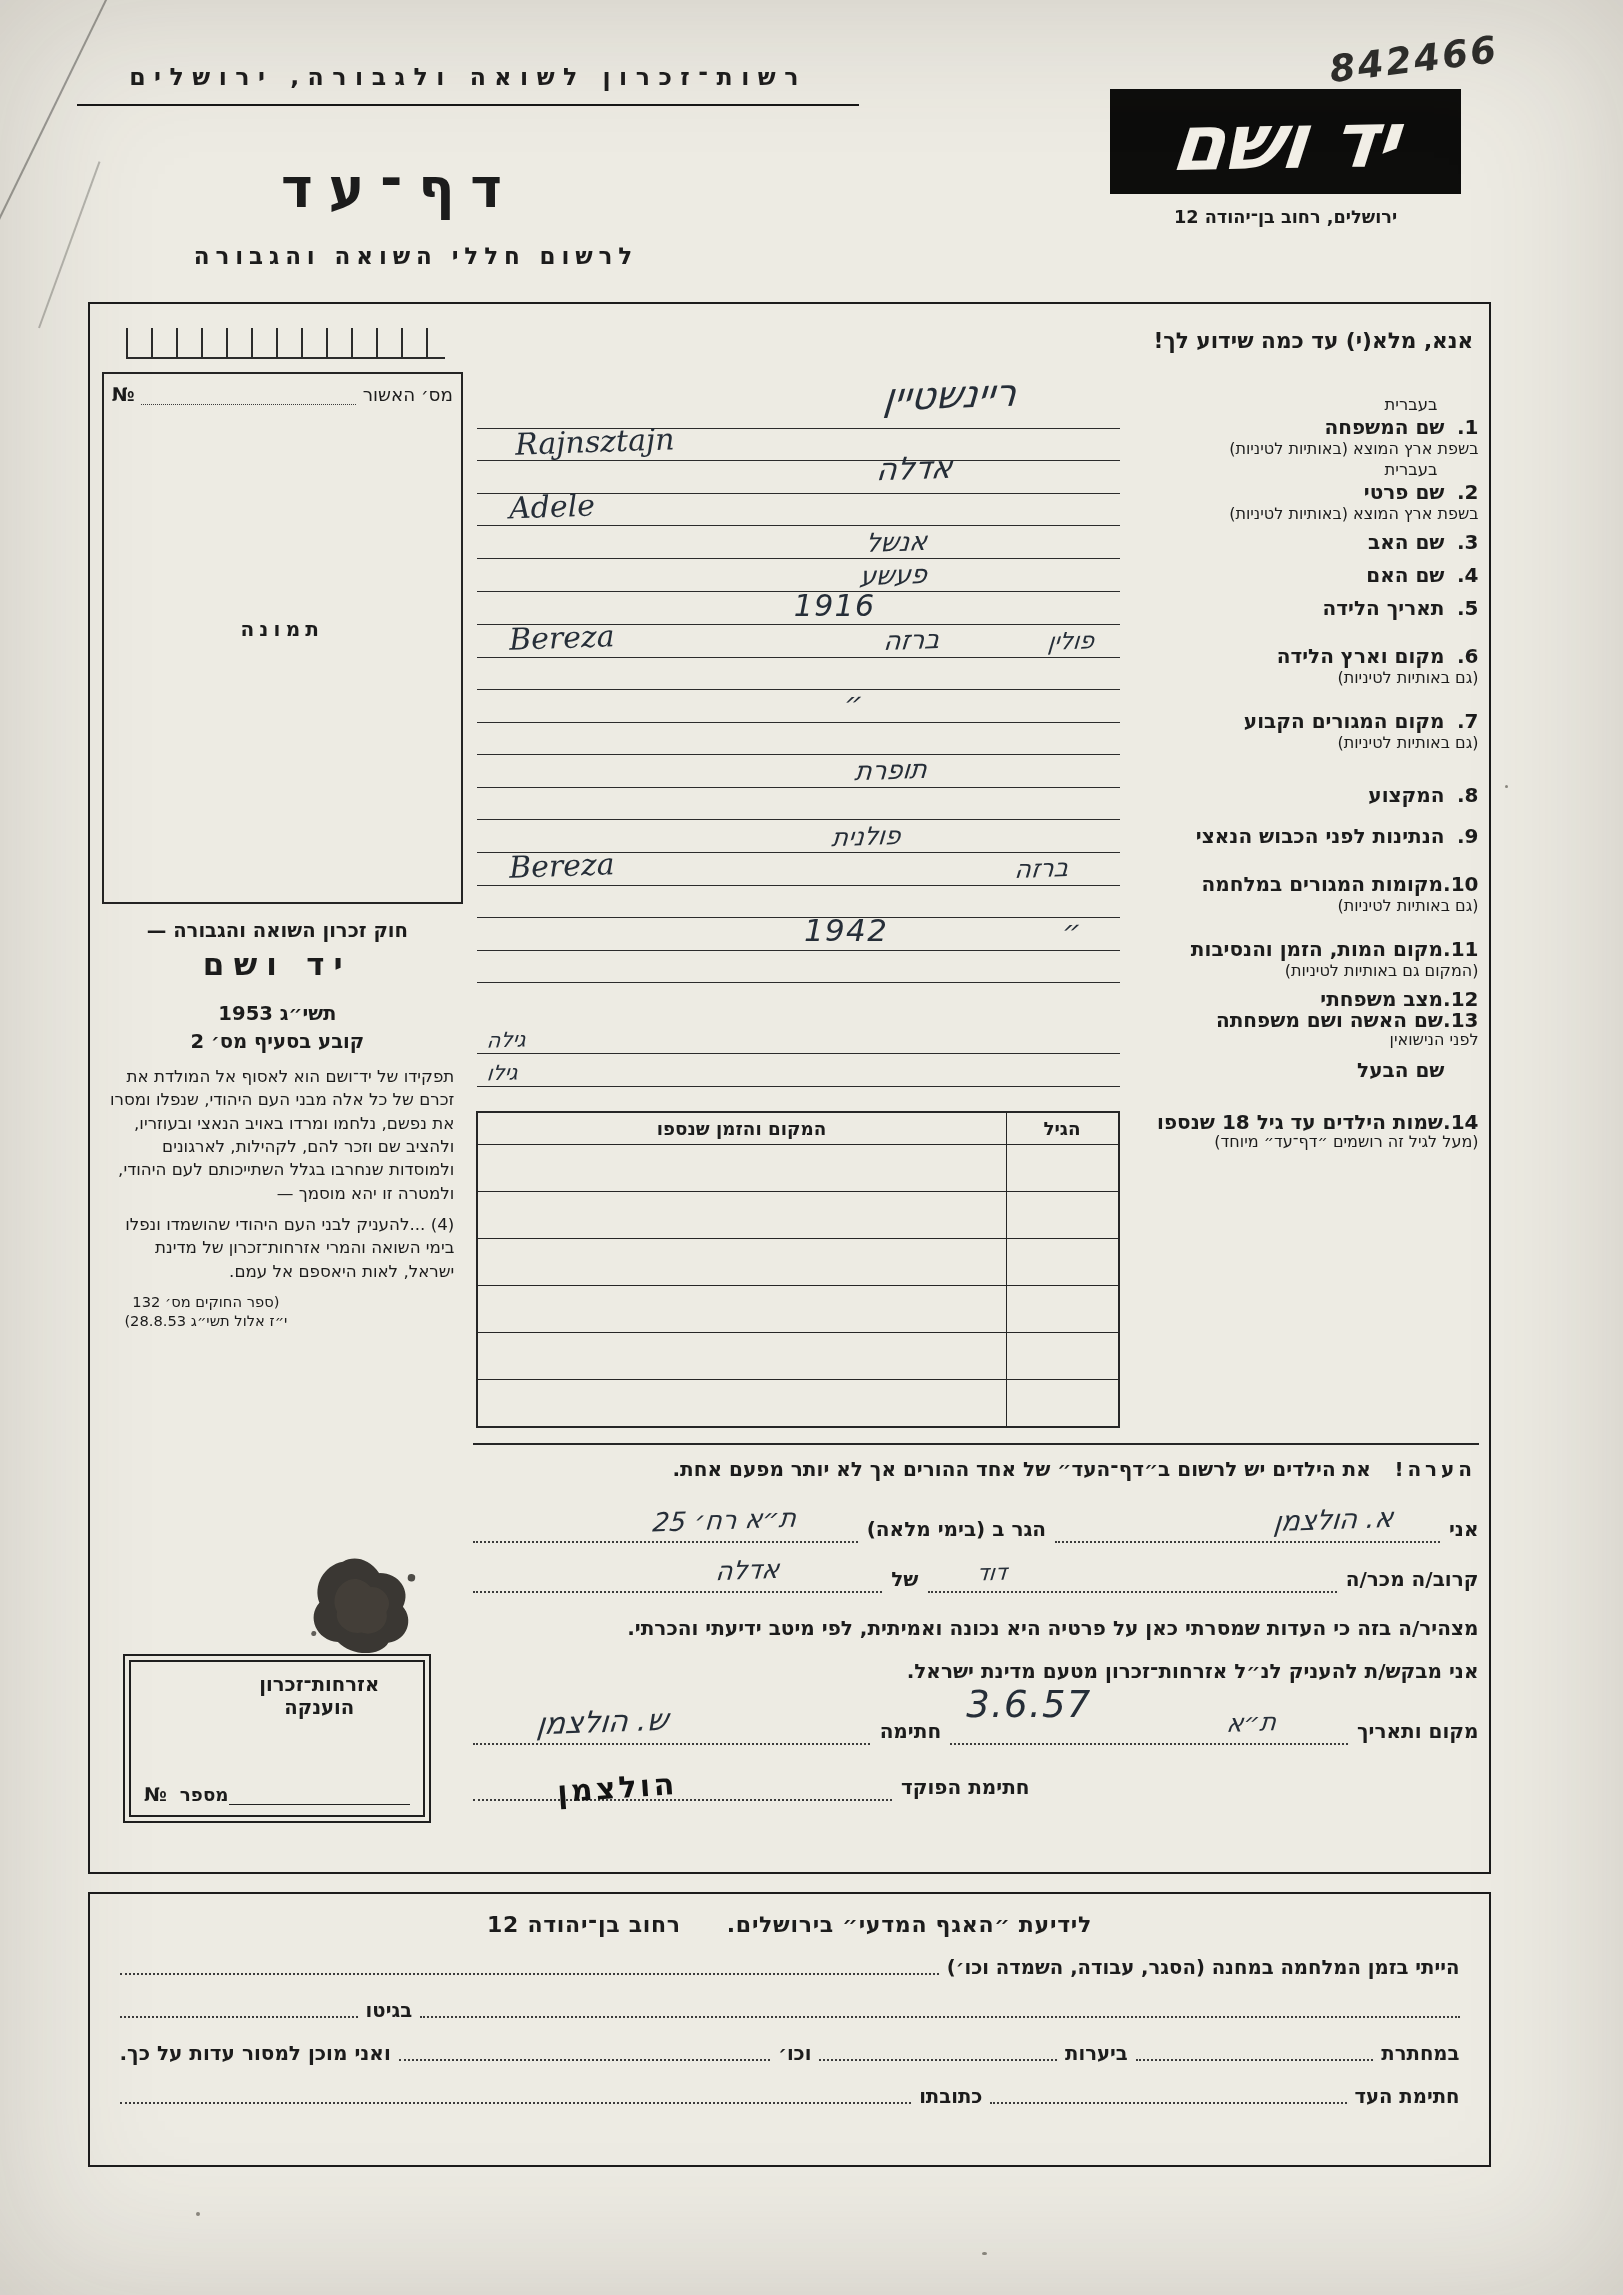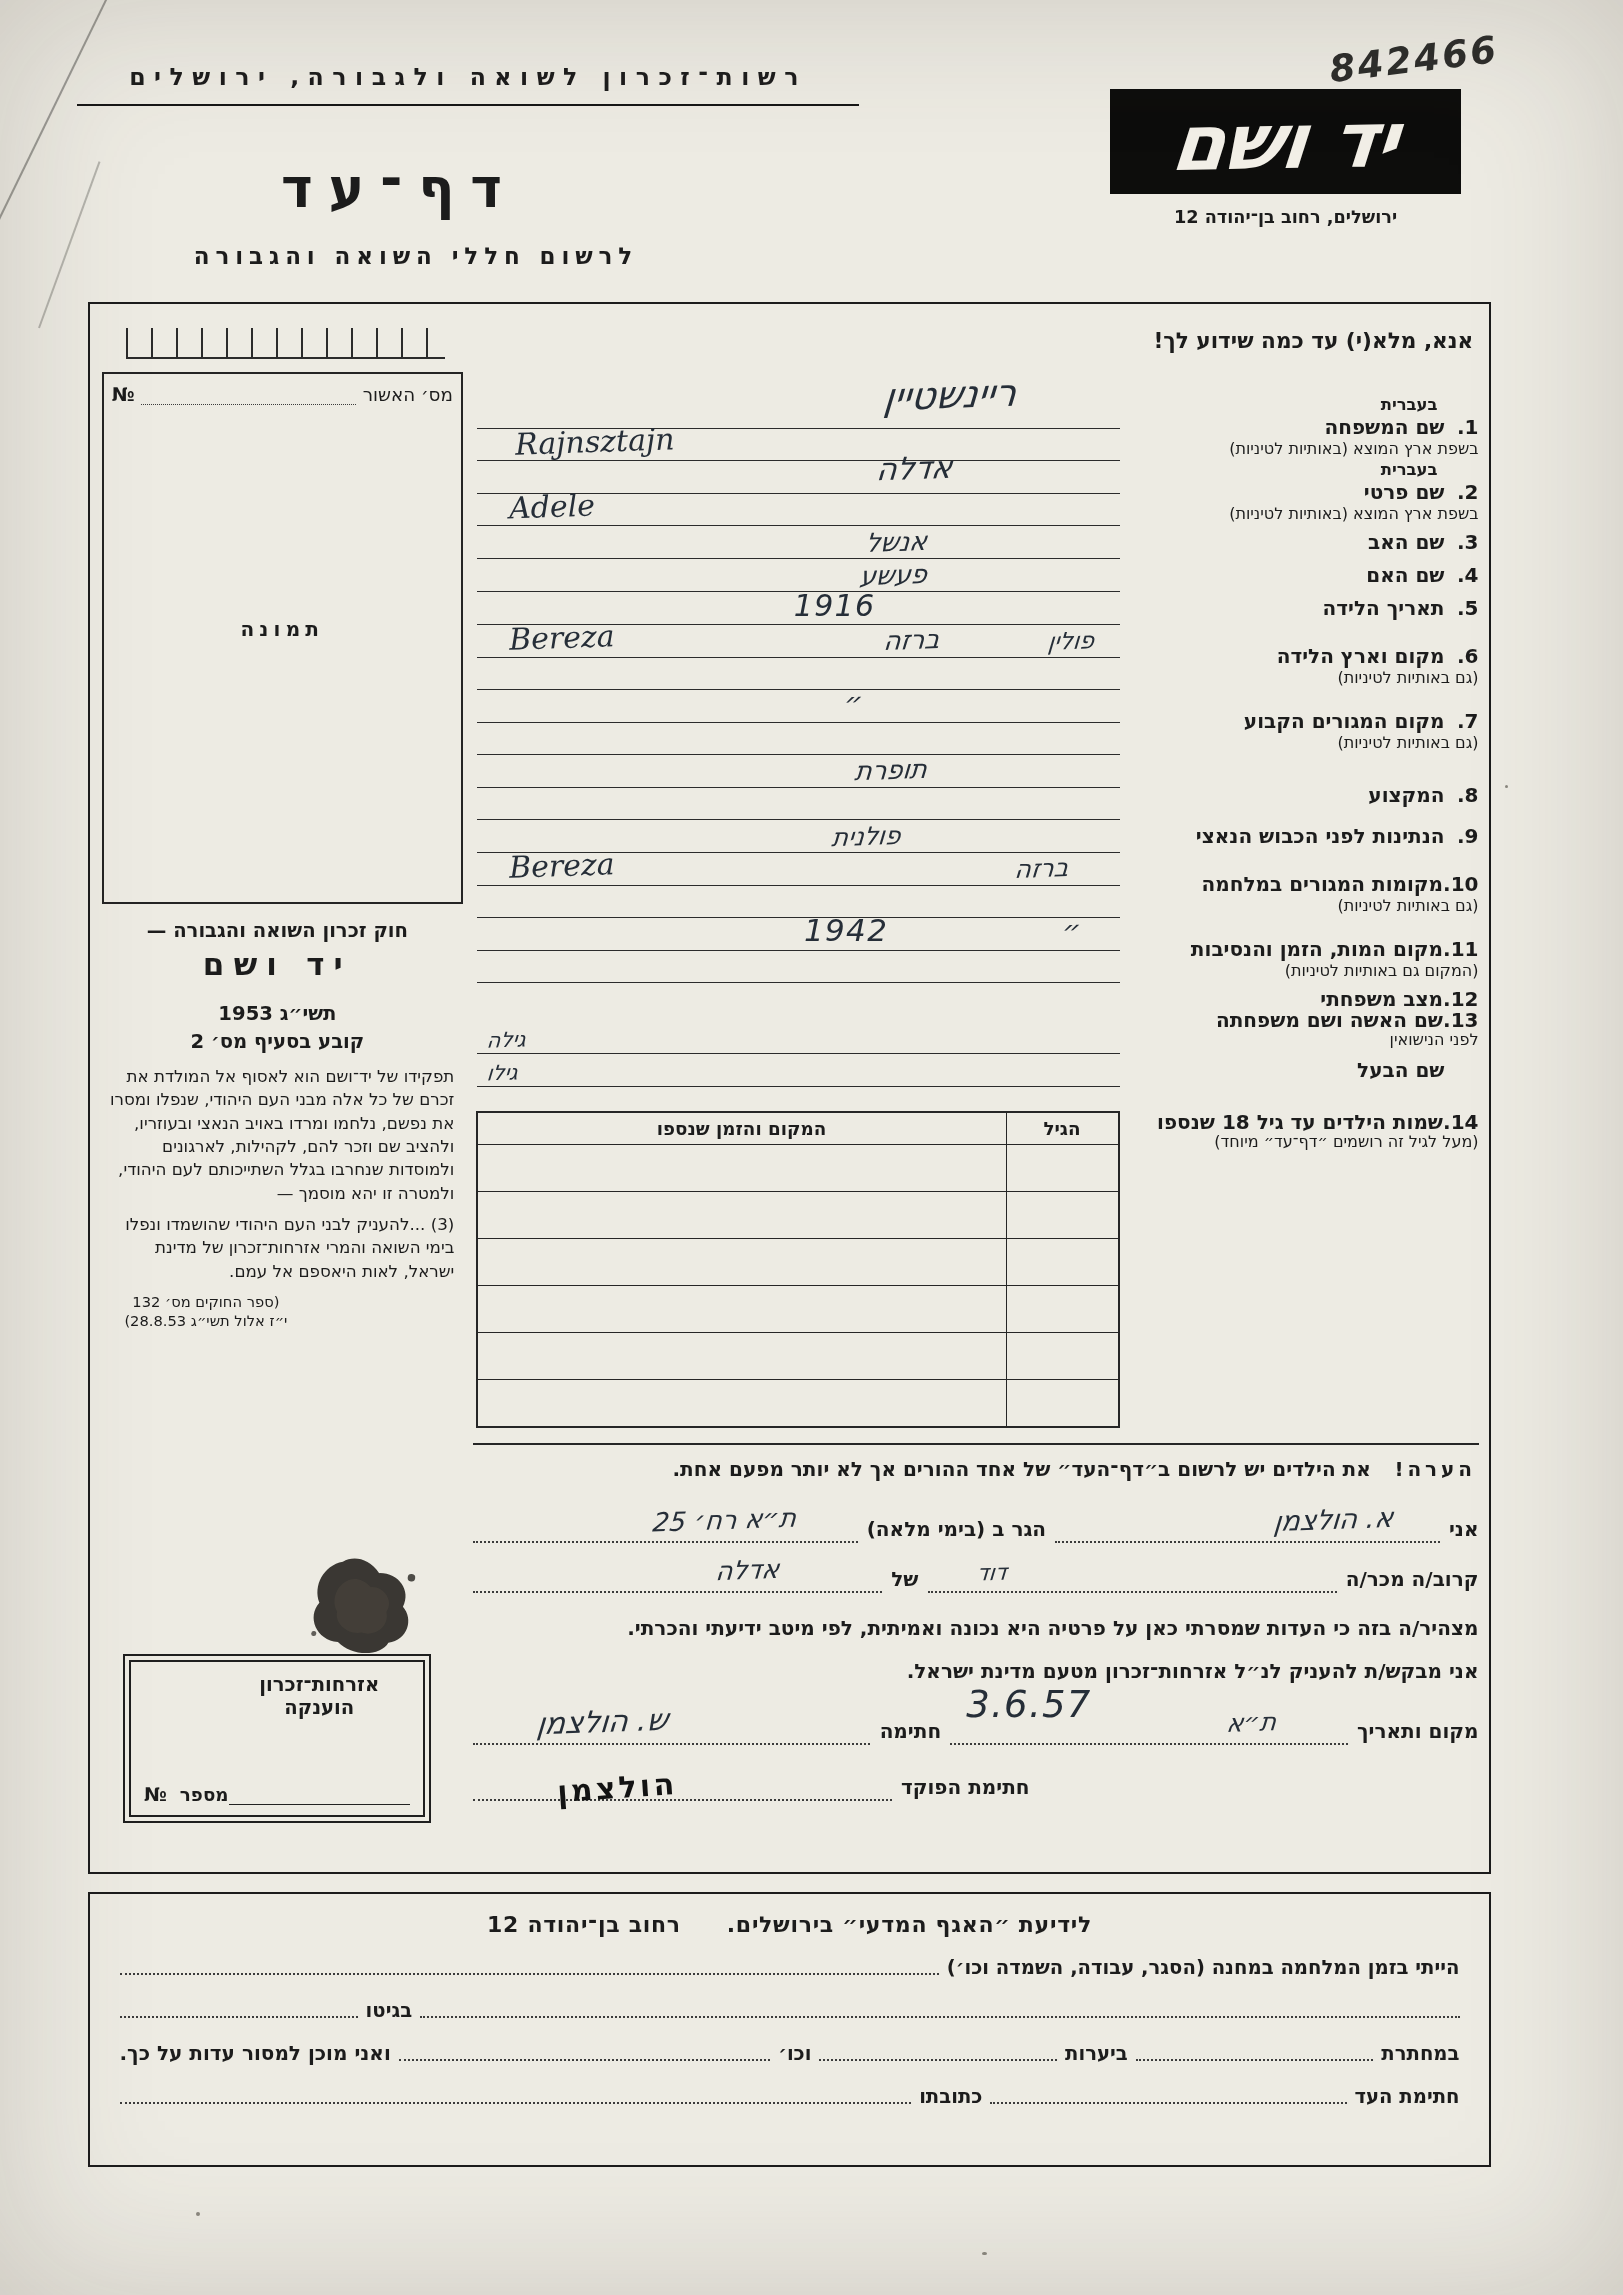--- a/index.html
+++ b/index.html
@@ -96,21 +96,21 @@
   
   .intro { position:absolute; right:15.7px; top:23.6px; font-size:21.6px; font-weight:bold; }
   .fields { position:absolute; left:383px; right:10.5px; top:92px; }
   .frow { display:flex; }
   .frow.r2 { height:65px; }
   .frow.r1 { height:33px; }
   .frow.rt { height:38px; }
   .flabel { flex:0 0 359px; display:flex; flex-direction:column; line-height:1.12; overflow:visible; }
   .r2 .flabel { justify-content:space-between; padding-bottom:2.6px; }
   .r1 .flabel, .rt .flabel { justify-content:flex-end; padding-bottom:5.2px; }
-  .fabove { font-size:16.4px; min-height:17.7px; padding-right:41px;font-weight:bold; }
+  .fabove { font-size:16.4px; min-height:17.7px; padding-right:41px; }
   .fmain { font-size:20px; font-weight:bold; white-space:nowrap; }
   .fnum { display:inline-block; min-width:34px; }
   .fsub { font-size:16px; }
   .flines { flex:1; padding-left:3.9px; display:flex; flex-direction:column; justify-content:flex-end; }
   .wline { height:33px; border-bottom:1.7px solid #2b2b2b; position:relative; }
   .opts { position:absolute; right:2%; bottom:3.9px; font-size:17.7px; font-weight:600; }
   .opts-dots { position:absolute; left:3%; right:50%; bottom:6.5px; border-bottom:2px dotted #3c3c3c; }
   
   .hw { position:absolute; color:#262e38; font-style:italic; white-space:nowrap; bottom:1.3px; }
   .heb { transform:rotate(-2deg) skewX(-8deg); font-weight:500; font-size:26px; }
@@ -175,21 +175,21 @@
       </div>
       <div class="photo-label">תמונה</div>
     </div>
 
     <div class="law">
       <div class="law-t1">חוק זכרון השואה והגבורה —</div>
       <div class="law-t2">יד ושם</div>
       <div class="law-t3">תשי״ג 1953</div>
       <div class="law-t4">קובע בסעיף מס׳ 2</div>
       <p class="law-text">תפקידו של יד־ושם הוא לאסוף אל המולדת את זכרם של כל אלה מבני העם היהודי, שנפלו ומסרו את נפשם, נלחמו ומרדו באויב הנאצי ובעוזריו, ולהציב שם וזכר להם, לקהילות, לארגונים ולמוסדות שנחרבו בגלל השתייכותם לעם היהודי, ולמטרה זו יהא מוסמך —</p>
-      <p class="law-text">(3) ...להעניק לבני העם היהודי שהושמדו ונפלו בימי השואה והמרי אזרחות־זכרון של מדינת ישראל, לאות היאספם אל עמם.</p>
+      <p class="law-text">(4) ...להעניק לבני העם היהודי שהושמדו ונפלו בימי השואה והמרי אזרחות־זכרון של מדינת ישראל, לאות היאספם אל עמם.</p>
       <div class="law-ref">
         <div>(ספר החוקים מס׳ 132</div>
         <div>י״ז אלול תשי״ג 28.8.53)</div>
       </div>
     </div>
 
     <svg class="stain" viewBox="0 0 200 190">
       <path d="M60 30 C30 40 18 75 32 100 C15 125 35 160 70 158 C95 178 140 172 150 148 C180 140 185 105 165 88 C175 60 150 35 120 40 C100 18 75 18 60 30 Z" fill="#26241f" opacity="0.9"></path>
       <path d="M70 60 C55 70 50 95 62 110 C60 130 85 145 105 138 C130 142 148 120 140 100 C150 80 130 60 110 64 C95 52 80 52 70 60 Z" fill="#4a463c" opacity="0.55"></path>
       <circle cx="172" cy="40" r="6" fill="#26241f" opacity="0.8"></circle>

